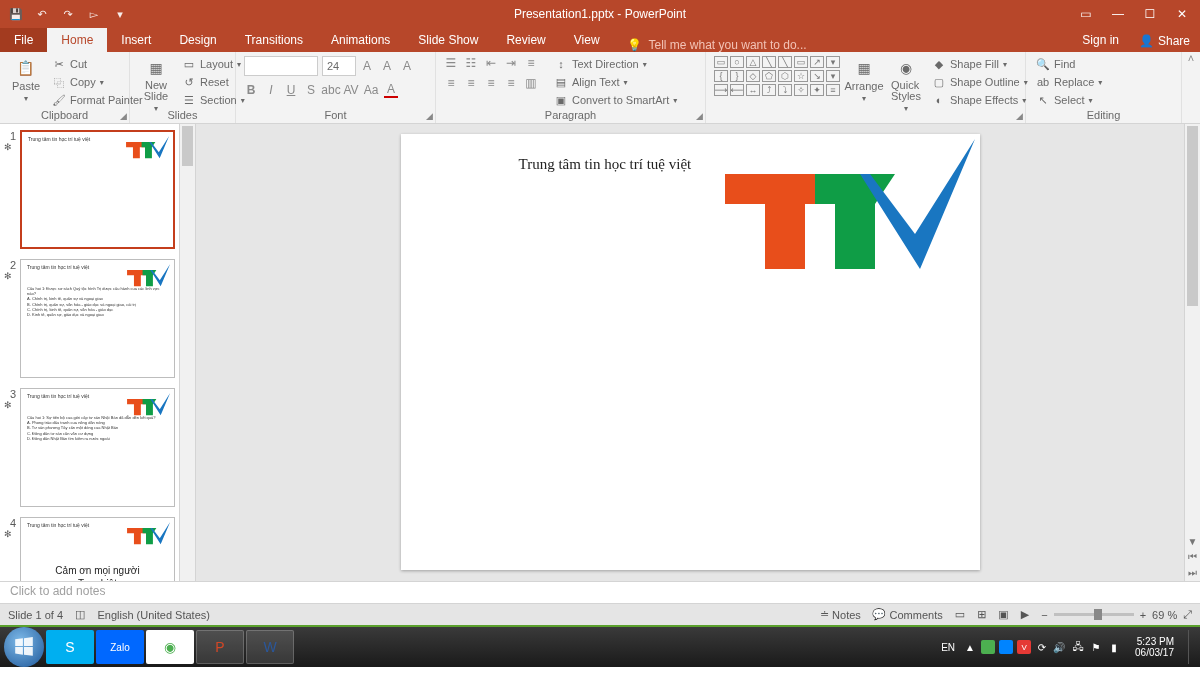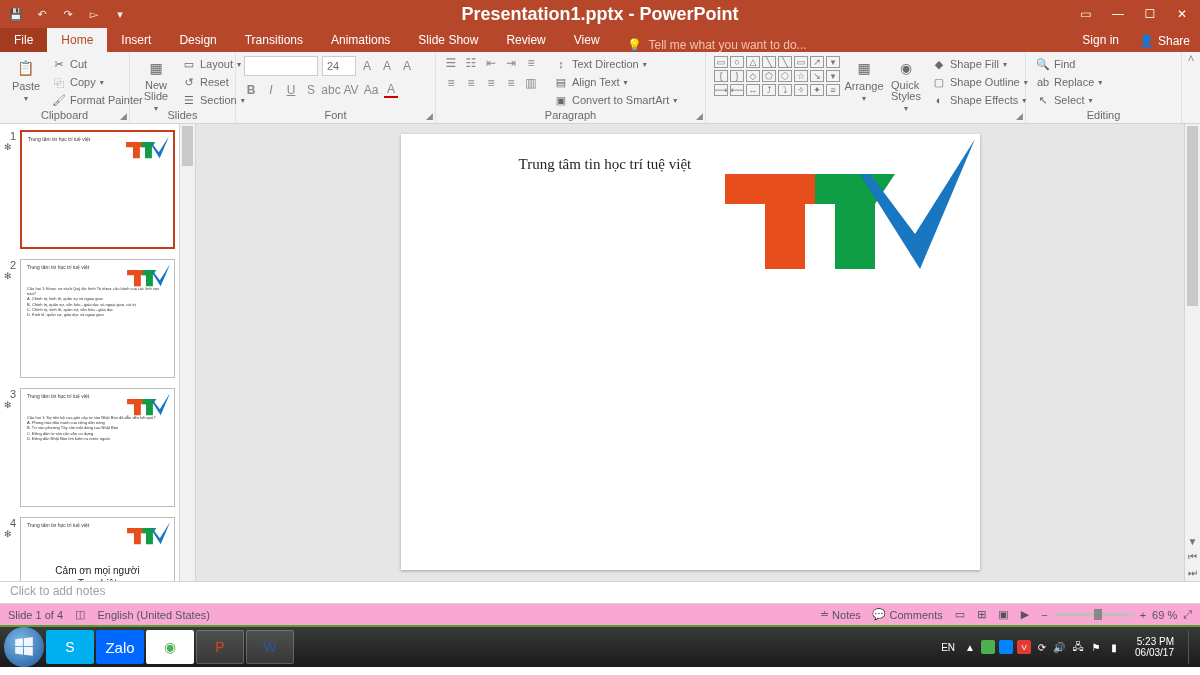--- a/index.html
+++ b/index.html
@@ -1,20 +1,20 @@
 <!DOCTYPE html>
 <html><head>
 <meta charset="utf-8">
 <style>
 * { margin:0; padding:0; box-sizing:border-box; font-family:"Segoe UI",Arial,sans-serif; user-select:none; }
 body { width:1200px; height:675px; overflow:hidden; background:#fff; }
 .titlebar { height:28px; background:#b7472a; display:flex; align-items:center; color:#fff; font-size:12px; position:relative; }
 .titlebar .qat { display:flex; align-items:center; gap:10px; padding-left:8px; }
 .titlebar .qat-btn { width:16px; height:16px; display:flex; align-items:center; justify-content:center; font-size:11px; opacity:.9; }
-.titlebar .title { position:absolute; left:50%; transform:translateX(-50%); font-size:18px;font-weight:bold; }
+.titlebar .title { position:absolute; left:50%; transform:translateX(-50%); font-size:12px; }
 .titlebar .winctl { margin-left:auto; display:flex; align-items:center; gap:4px; padding-right:4px; }
 .titlebar .winctl .wc { width:28px; height:20px; display:flex; align-items:center; justify-content:center; font-size:12px; }
 .tabs { height:24px; background:#b7472a; display:flex; align-items:flex-end; color:#fff; font-size:12px; }
 .tab { padding:4px 14px; height:24px; display:flex; align-items:center; }
 .tab.file { background:#a33b1f; }
 .tab.active { background:#f3f3f3; color:#b7472a; }
 .tab.right { margin-left:auto; }
 .signin { padding:4px 10px; display:flex; align-items:center; gap:4px; }
 .tell { display:flex; align-items:center; gap:6px; color:#f3c3b6; font-size:12px; padding-left:14px; }
 .ribbon { height:72px; background:#f3f3f3; border-bottom:1px solid #d4d4d4; display:flex; font-size:11px; color:#6a6a6a; }
@@ -48,21 +48,21 @@
 .annot { position:absolute; left:210px; top:180px; pointer-events:none; }
 .slidearea { flex:1; position:relative; display:flex; flex-direction:column; }
 .canvas { flex:1; display:flex; align-items:flex-start; justify-content:center; padding-top:10px; position:relative; }
 .slide { width:579px; height:436px; background:#fff; box-shadow:0 1px 3px rgba(0,0,0,.3); position:relative; }
 .slide .title-txt { position:absolute; left:118px; top:22px; font-size:15px; color:#222; font-family:"Times New Roman",serif; }
 .ttv-logo { position:absolute; right:0; top:5px; }
 .vscroll { width:16px; background:#f1f1f1; border-left:1px solid #d4d4d4; position:relative; }
 .vscroll .vh { position:absolute; top:2px; left:2px; right:2px; height:180px; background:#c9c9c9; }
 .vscroll .arr { position:absolute; left:0; right:0; height:16px; display:flex; align-items:center; justify-content:center; color:#777; font-size:10px; }
 .notes { height:22px; background:#fff; border-top:1px solid #d4d4d4; padding:2px 10px; font-size:12px; color:#a0a0a0; }
-.statusbar { height:22px; background:#f9a8d4; border-top:1px solid #d4d4d4; display:flex; align-items:center; font-size:11px; color:#555; padding:0 8px; gap:12px; }
+.statusbar { height:22px; background:#e5e5e5; border-top:1px solid #d4d4d4; display:flex; align-items:center; font-size:11px; color:#555; padding:0 8px; gap:12px; }
 .statusbar .spacer { flex:1; }
 .statusbar .sbbtn { display:flex; align-items:center; gap:3px; }
 .zoom { display:flex; align-items:center; gap:6px; }
 .zoom .track { width:80px; height:3px; background:#c0c0c0; position:relative; }
 .zoom .track .hdl { position:absolute; left:50%; top:-4px; width:8px; height:11px; background:#888; }
 .taskbar { height:42px; background:linear-gradient(#3a3a3a,#1a1a1a); border-top:2px solid #5aa02c; display:flex; align-items:center; padding:0 4px; gap:2px; }
 .tbitem { width:48px; height:34px; display:flex; align-items:center; justify-content:center; color:#fff; font-size:14px; border-radius:2px; }
 .tbitem.sel { background:rgba(255,255,255,.12); box-shadow:inset 0 0 0 1px rgba(255,255,255,.2); }
 .orb { width:40px; height:40px; border-radius:50%; background:radial-gradient(circle at 40% 35%,#7db9e8,#1e5799); display:flex; align-items:center; justify-content:center; }
 .tbright { margin-left:auto; display:flex; align-items:center; gap:8px; color:#fff; font-size:10px; }
@@ -450,21 +450,21 @@
 </div>
 
 <div class="taskbar">
   <div class="orb">
     <svg width="22" height="22" viewBox="0 0 20 20">
         <circle cx="10" cy="10" r="9" fill="none"></circle>
         <path fill="#fff" d="M2 3l7-1v7H2zM10 2l8-1v8h-8zM2 10h7v7l-7-1zM10 10h8v8l-8-1z" opacity=".9"></path>
       </svg>
   </div>
   <div class="tbitem" style="background:#00aff0">S</div>
-  <div class="tbitem" style="background:#0068ff;font-size:15px">Zalo</div>
+  <div class="tbitem" style="background:#0068ff;font-size:10px">Zalo</div>
   <div class="tbitem" style="background:#fff;color:#4caf50">◉</div>
   <div class="tbitem sel" style="color:#d24726">P</div>
   <div class="tbitem sel" style="color:#2b579a">W</div>
   <div class="tbright">
     <span>EN</span>
     <div class="tray">
       <div class="tray-ic">▲</div>
       <div class="tray-ic" style="background:#4caf50;border-radius:2px"></div>
       <div class="tray-ic" style="background:#0084ff;border-radius:2px"></div>
       <div class="tray-ic" style="background:#e53935;border-radius:2px;font-size:8px">V</div>

